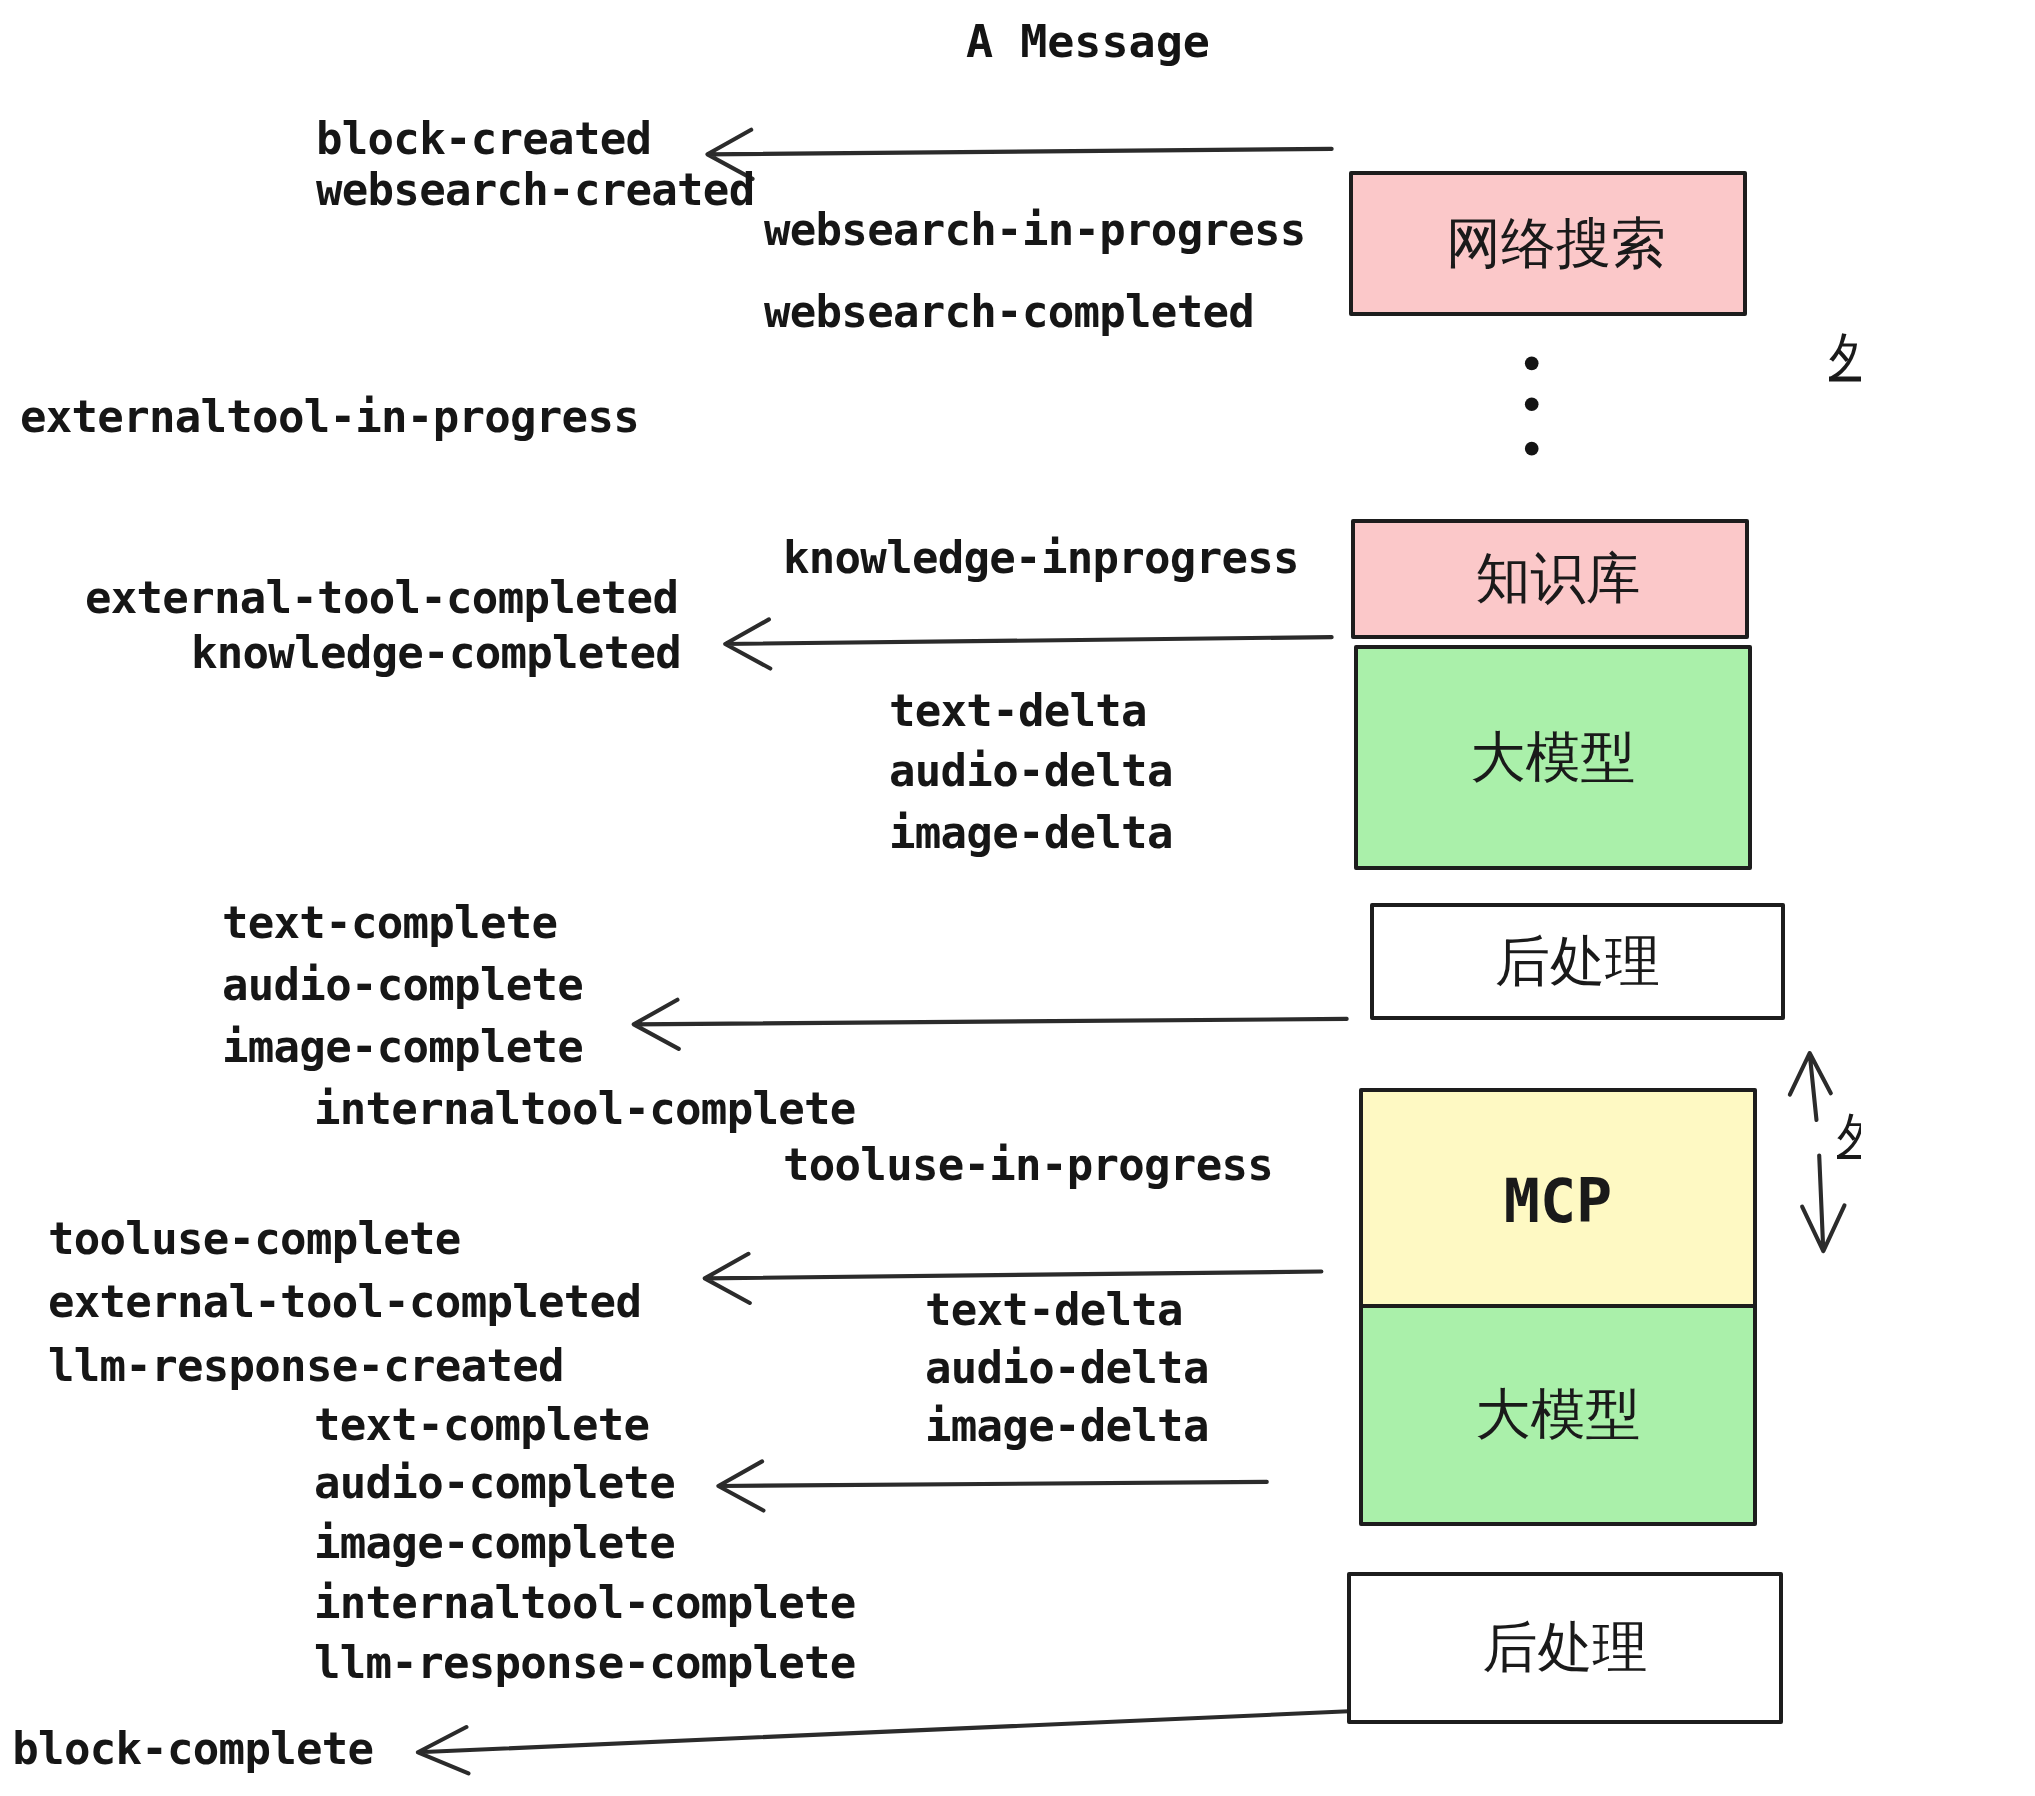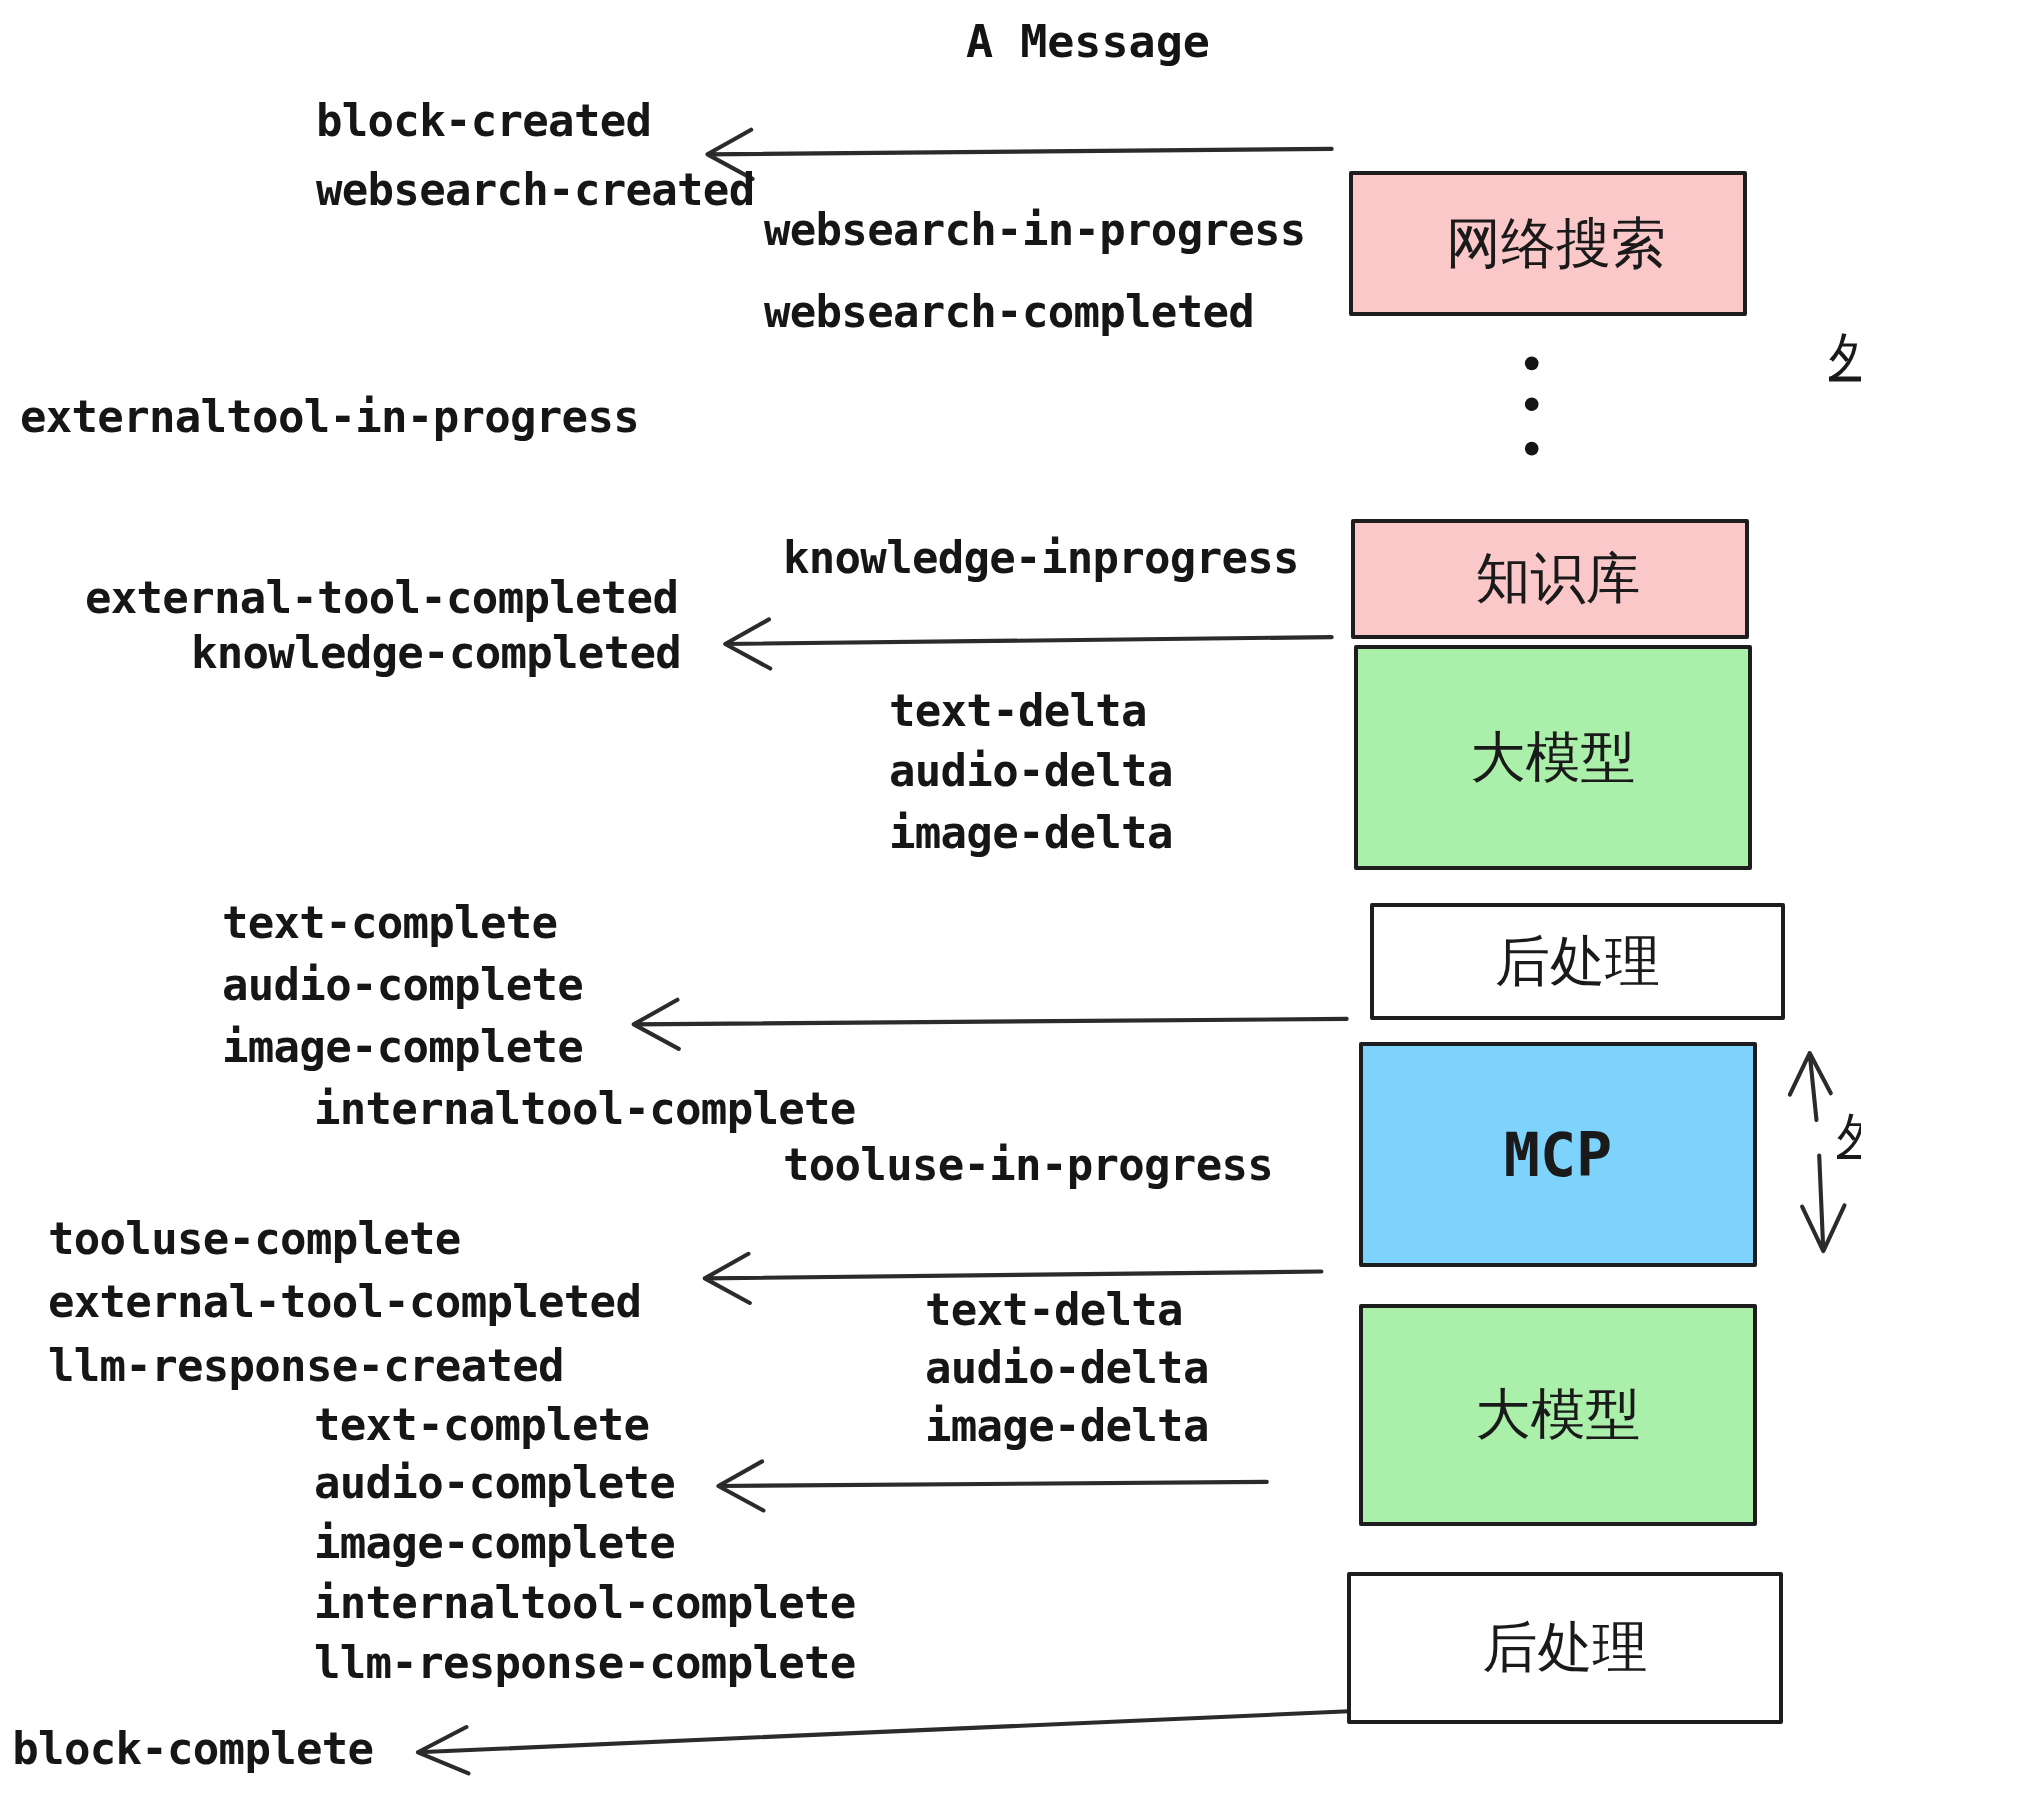--- a/index.html
+++ b/index.html
@@ -38,21 +38,21 @@
     color:#1a1a1a;
     white-space:nowrap;
   }
   .box.mono .lbl{
     font-family:"DejaVu Sans Mono", monospace;
     font-weight:700;
     font-size:60px;
   }
   .fill-pink{background:#fbc8c9;padding-left:16px;}
   .fill-green{background:#aaf0aa;}
-  .fill-yellow{background:#7dd3fc;}
+  .fill-yellow{background:#fef9c3;margin-top:46px;}
   .fill-white{background:#ffffff;}
   .side{
     position:absolute;
     transform:translateY(-50%);
     font-family:"DejaVu Sans", "Liberation Sans", sans-serif;
     font-weight:500;
     color:#1a1a1a;
     white-space:nowrap;
     text-decoration:underline;
   }
@@ -112,21 +112,21 @@
   <div class="box fill-green" style="left:1359px;top:1304px;width:398px;height:222px;">
     <span class="lbl">大模型</span>
   </div>
   <div class="box fill-white" style="left:1347px;top:1572px;width:436px;height:152px;">
     <span class="lbl">后处理</span>
   </div>
 
   <div class="side s1" style="left:1829px;top:357px;">外部工具</div>
   <div class="side s2" style="left:1837px;top:1136px;">外部工具</div>
 
-  <div class="evt" style="left:316px;top:120px;">block-created</div>
+  <div class="evt" style="left:316px;top:138px;">block-created</div>
   <div class="evt" style="left:316px;top:189px;">websearch-created</div>
   <div class="evt" style="left:764px;top:229px;">websearch-in-progress</div>
   <div class="evt" style="left:764px;top:311px;">websearch-completed</div>
   <div class="evt" style="left:20px;top:416px;">externaltool-in-progress</div>
   <div class="evt" style="left:783px;top:557px;">knowledge-inprogress</div>
   <div class="evt" style="left:85px;top:597px;">external-tool-completed</div>
   <div class="evt" style="left:191px;top:652px;">knowledge-completed</div>
   <div class="evt" style="left:889px;top:710px;">text-delta</div>
   <div class="evt" style="left:889px;top:770px;">audio-delta</div>
   <div class="evt" style="left:889px;top:832px;">image-delta</div>

